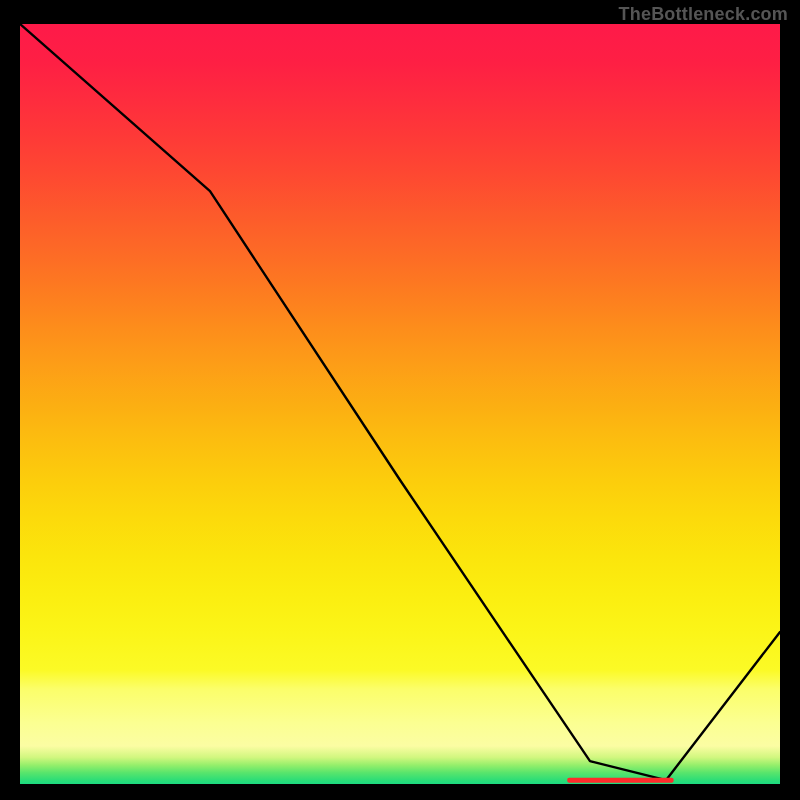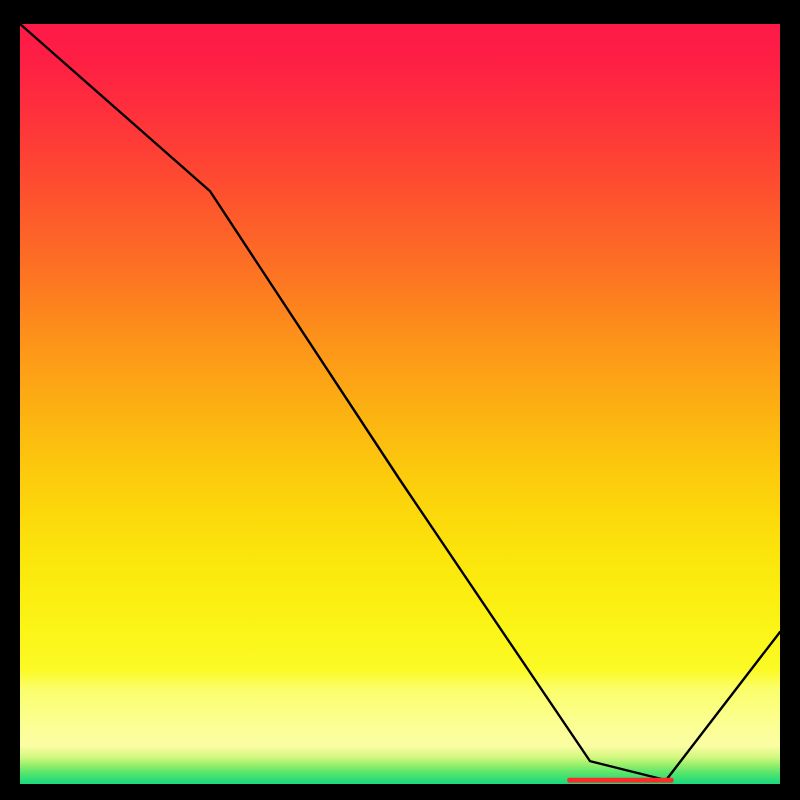--- a/index.html
+++ b/index.html
@@ -36,20 +36,21 @@
     background: #000;
   }
   svg {
     display: block;
   }
 </style>
 </head>
 <body>
 
 <div class="frame">
+  <div class="watermark">TheBottleneck.com</div>
 
   <div class="plot">
     <svg id="chart-svg" width="760" height="760" viewBox="0 0 760 760">
       <defs>
         <linearGradient id="bg-grad" x1="0" y1="0" x2="0" y2="1">
             <stop offset="0.00%" stop-color="#fe1a49"></stop>
             <stop offset="5.00%" stop-color="#fe1f44"></stop>
             <stop offset="10.00%" stop-color="#fe2c3e"></stop>
             <stop offset="15.00%" stop-color="#fe3a37"></stop>
             <stop offset="20.00%" stop-color="#fe4931"></stop>

